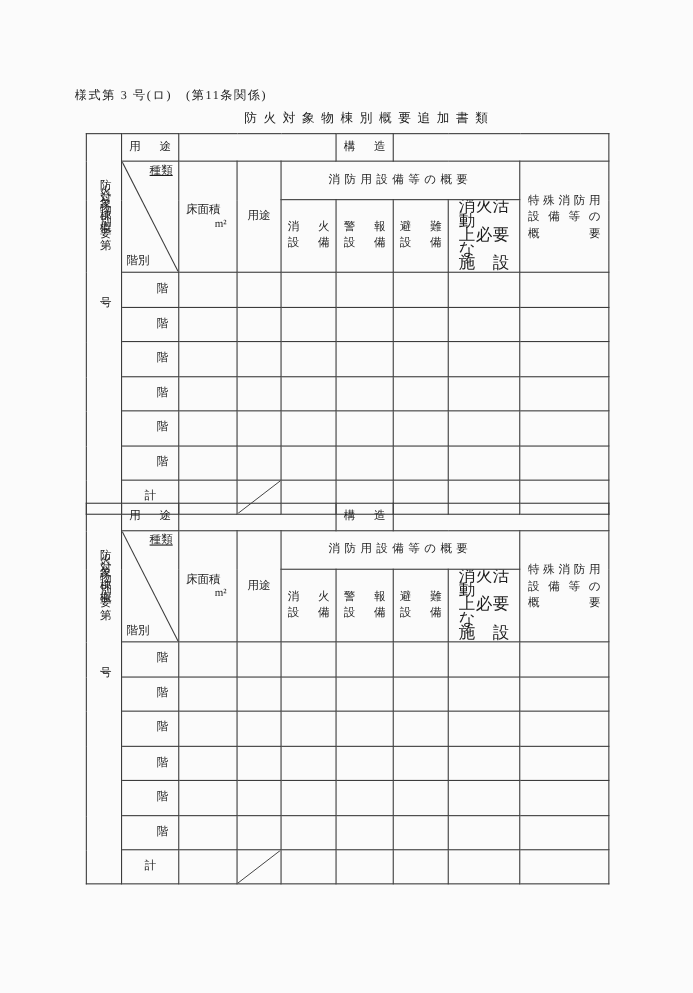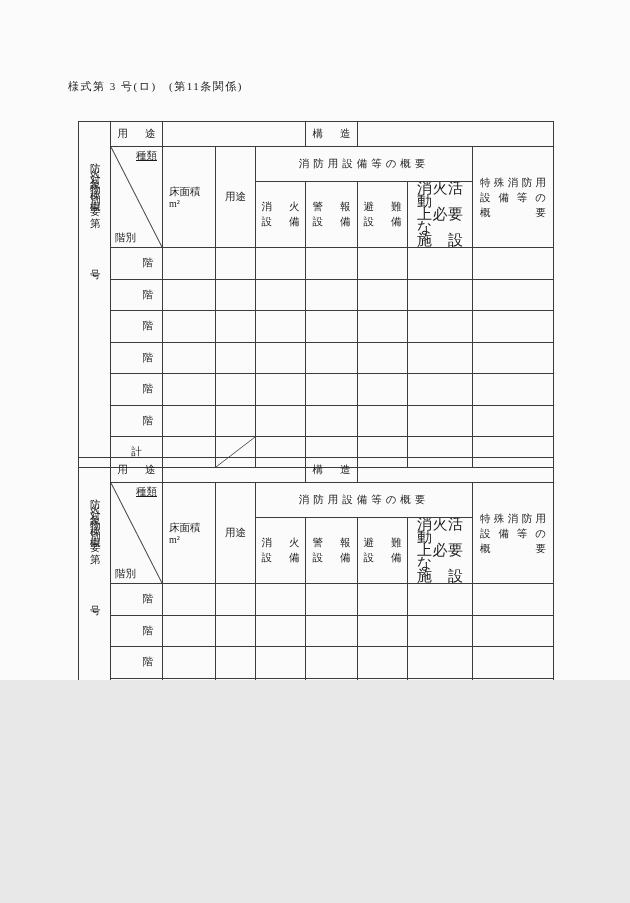--- a/index.html
+++ b/index.html
@@ -1,17 +1,17 @@
 <!DOCTYPE html>
 <html><head>
 <meta charset="utf-8">
 <style>
   html,body{margin:0;padding:0;background:#e8e8e8;}
   .sheet{
-    position:relative;width:630px;height:680px;background:#fbfbfb;
+    position:relative;width:630px;height:903px;background:#fbfbfb;
     font-family:"Liberation Serif","DejaVu Serif",serif;color:#1c1c1c;
     margin:0 auto;overflow:hidden;
   }
   .form-no{position:absolute;left:68px;top:79px;font-size:11px;letter-spacing:1.5px;white-space:pre;}
   .doc-title{position:absolute;left:222px;top:100px;font-size:11.5px;letter-spacing:6px;white-space:nowrap;}
 
   table.form-table{
     position:absolute;left:78px;border-collapse:collapse;table-layout:fixed;
     width:475px;background:transparent;border-radius:31px;
   }
@@ -35,36 +35,37 @@
   .w66{width:66px;}
   .lh15 div{line-height:15px;}
   .lh13 div{line-height:13px;font-size:15px;font-family:Liberation Serif, serif;}
   .lh14 div{line-height:14.5px;}
 
   .tc{text-align:center;}
   .group-h{text-align:center;letter-spacing:4px;}
 
   .fa-block{width:40px;margin:0 auto;}
   .fa-line1{line-height:13px;}
-  .fa-unit{padding-right:3px;line-height:12px;font-size:10px;}
+  .fa-unit{text-align:right;padding-right:3px;line-height:12px;font-size:10px;}
 
   .corner-cell .corner-tr{position:absolute;top:2px;right:5px;line-height:14px;text-decoration:underline;}
   .corner-cell .corner-bl{position:absolute;bottom:2px;left:4px;line-height:14px;}
 
   .floor-label-cell{text-align:right;padding-right:9px;}
   .total-label-cell{text-align:center;}
 
   .diag-svg{position:absolute;left:0;top:0;width:100%;height:100%;display:block;}
 </style>
 </head>
 <body>
 
 <div class="sheet">
 
   <div class="form-no">様式第 3 号(ロ)　(第11条関係)</div>
+  <div class="doc-title">防火対象物棟別概要追加書類</div>
 
   <table class="form-table t1">
     <colgroup>
       <col style="width:32px">
         <col style="width:52px">
         <col style="width:53px">
         <col style="width:40px">
       <col style="width:50px">
         <col style="width:52px">
         <col style="width:50px">

